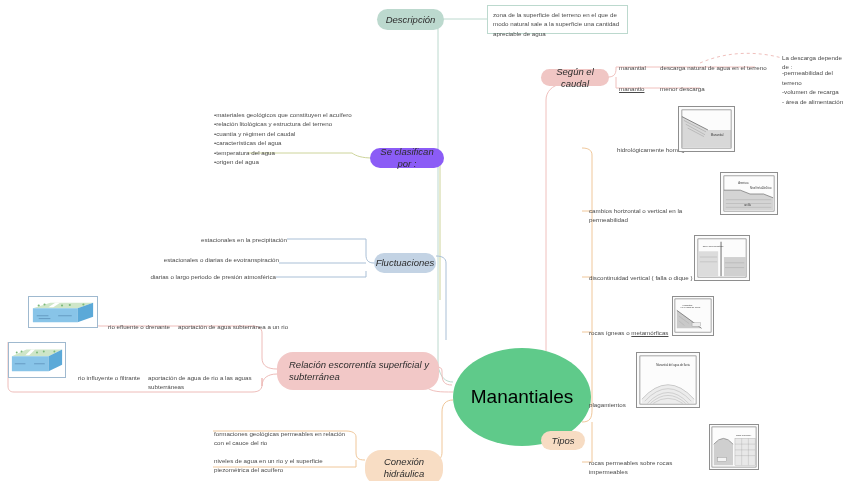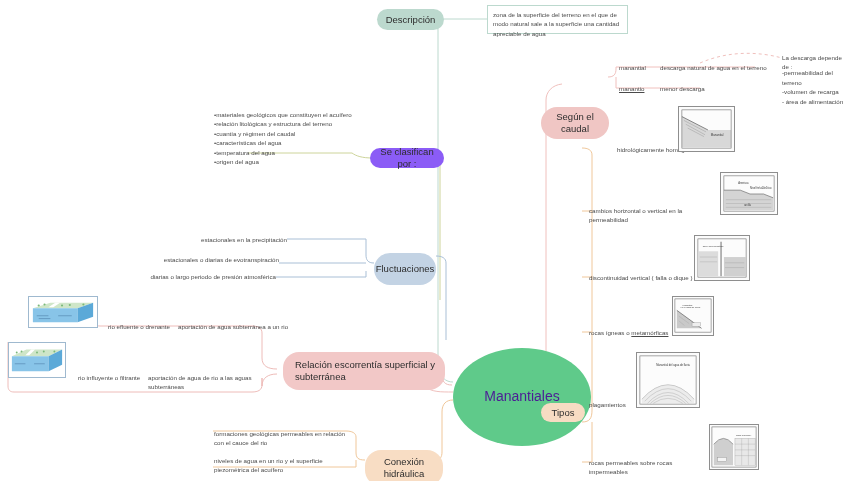--- a/index.html
+++ b/index.html
@@ -6,29 +6,29 @@
   body{width:848px;height:481px;position:relative;overflow:hidden;
        font-family:"Liberation Sans","DejaVu Sans",sans-serif;color:#3a3a3a;}
   #canvas{position:absolute;inset:0;width:848px;height:481px;}
   svg.links{position:absolute;left:0;top:0;width:848px;height:481px;pointer-events:none;}
 
   .node{position:absolute;box-sizing:border-box;display:flex;align-items:center;
         justify-content:center;text-align:center;line-height:1.25;}
 
   
   .central{width:138px;height:98px;border-radius:50%;background:#5fca8a;
-           color:#4c1d95;font-size:14px;left:453px;top:348px;}
-
-  
-  .pill{border-radius:16px;padding:5px 10px;font-size:9.5px;}
+           color:#000000;font-size:19px;left:453px;top:348px;}
+
+  
+  .pill{border-radius:16px;padding:5px 10px;font-size:9.5px;font-style:italic;}
   .pill-green-dark{background:#bcd9ce;color:#2d2d2d;}
   .pill-olive{background:#8b5cf6;color:#2d2d2d;}
   .pill-blue{background:#c3d3e4;color:#2d2d2d;}
   .pill-pink{background:#f0c6c4;color:#2d2d2d;}
-  .pill-pink2{background:#f2c8c7;color:#2d2d2d;margin-left:6px;}
+  .pill-pink2{background:#f2c8c7;color:#2d2d2d;}
   .pill-peach{background:#f7dcc3;color:#2d2d2d;}
   .pill-peach2{background:#f8ddc4;color:#2d2d2d;}
 
   
   .leaf{position:absolute;font-size:6.2px;color:#4a4a4a;line-height:1.45;}
   .leaf.rt{text-align:right;}
   .leaf.lt{text-align:left;}
 
   
   .note{position:absolute;box-sizing:border-box;border:1px solid #bcd9ce;
@@ -91,40 +91,40 @@
     <path d="M592,332 L582,332" fill="none" stroke="#f0c79a" stroke-width="1"></path>
     <path d="M592,405 L582,405" fill="none" stroke="#f0c79a" stroke-width="1"></path>
     <path d="M592,422 L592,462 L582,462" fill="none" stroke="#f0c79a" stroke-width="1"></path>
   </svg>
 
   <div class="node central">Manantiales</div>
 
   <div class="node pill pill-green-dark" style="left:377px;top:9px;width:67px;height:21px;">Descripción</div>
   <div class="note" style="left:487px;top:5px;width:141px;height:29px;">zona de la superficie del terreno en el que de modo natural sale a la superficie una cantidad apreciable de agua</div>
 
-  <div class="node pill pill-pink" style="left:541px;top:69px;width:68px;height:32px;margin-top:38px;">Según el caudal</div>
+  <div class="node pill pill-pink" style="left:541px;top:69px;width:68px;height:17px;">Según el caudal</div>
   <div class="leaf lt" style="left:619px;top:64px;width:45px;">manantial</div>
   <div class="leaf lt" style="left:660px;top:64px;width:110px;">descarga natural de agua en el terreno</div>
   <div class="leaf lt underline" style="left:619px;top:85px;width:45px;">manantio</div>
   <div class="leaf lt" style="left:660px;top:85px;width:80px;">menor descarga</div>
 
   <div class="leaf lt" style="left:782px;top:54px;width:66px;">La descarga depende de :</div>
   <div class="descarga-list" style="left:782px;top:68px;width:66px;" id="descarga-list">-permeabilidad del terreno
 -volumen de recarga
 - área de alimentación</div>
 
   <div class="node pill pill-olive" style="left:370px;top:148px;width:74px;height:20px;">Se clasifican por :</div>
   <div class="bullets" style="left:214px;top:110px;width:140px;" id="clasifican-bullets">•materiales geológicos que constituyen el acuífero
 •relación litológicas y estructura del terreno
 •cuantía y régimen del caudal
 •características del agua
 •temperatura del agua
 •origen del agua</div>
 
-  <div class="node pill pill-blue" style="left:374px;top:253px;width:62px;height:32px;">Fluctuaciones</div>
+  <div class="node pill pill-blue" style="left:374px;top:253px;width:62px;height:20px;">Fluctuaciones</div>
   <div class="leaf rt" style="left:177px;top:236px;width:110px;">estacionales en la precipitación</div>
   <div class="leaf rt" style="left:149px;top:256px;width:130px;">estacionales o diarias de evotranspiración</div>
   <div class="leaf rt" style="left:136px;top:273px;width:140px;">diarias o largo periodo de presión atmosférica</div>
 
   <div class="node pill pill-pink2" style="left:277px;top:352px;width:162px;height:38px;
        justify-content:flex-start;text-align:left;padding-left:12px;padding-right:10px;">Relación escorrentía superficial y subterránea</div>
 
   <div class="thumb thumb-blue" style="left:28px;top:296px;width:70px;height:32px;">
     <svg viewBox="0 0 70 32" preserveAspectRatio="none">
       <rect x="0" y="0" width="70" height="32" fill="#ffffff"></rect>
@@ -169,21 +169,21 @@
         </g>
     </svg>
   </div>
   <div class="leaf lt" style="left:78px;top:374px;width:72px;">rio influyente o filtrante</div>
   <div class="leaf lt" style="left:148px;top:374px;width:130px;">aportación de agua de rio a las aguas subterráneas</div>
 
   <div class="node pill pill-peach2" style="left:365px;top:450px;width:78px;height:36px;">Conexión hidráulica</div>
   <div class="leaf lt" style="left:214px;top:430px;width:135px;">formaciones geológicas permeables en relación con el cauce del rio</div>
   <div class="leaf lt" style="left:214px;top:457px;width:135px;">niveles de agua en un rio y el superficie piezométrica del acuífero</div>
 
-  <div class="node pill pill-peach" style="left:541px;top:403px;width:44px;height:19px;">Tipos</div>
+  <div class="node pill pill-peach" style="left:541px;top:431px;width:44px;height:19px;">Tipos</div>
 
   <div class="leaf lt" style="left:617px;top:146px;width:90px;">hidrológicamente homogéneo</div>
   <div class="thumb" style="left:678px;top:106px;width:57px;height:46px;">
     <svg viewBox="0 0 57 46" preserveAspectRatio="none">
       <rect width="57" height="46" fill="#fcfcfc"></rect>
       <path d="M3,10 L30,24 L54,24 L54,42 L3,42 Z" fill="#d8d8d8"></path>
       <path d="M3,10 L30,24" stroke="#555" fill="none" stroke-width="0.7"></path>
       <path d="M5,14 L28,26 M7,18 L27,29 M9,22 L26,31" stroke="#888" fill="none" stroke-width="0.4"></path>
       <rect x="3" y="3" width="51" height="40" fill="none" stroke="#666" stroke-width="0.6"></rect>
       <text x="33" y="30" font-size="3" fill="#333" font-family="sans-serif">Manantial</text>

